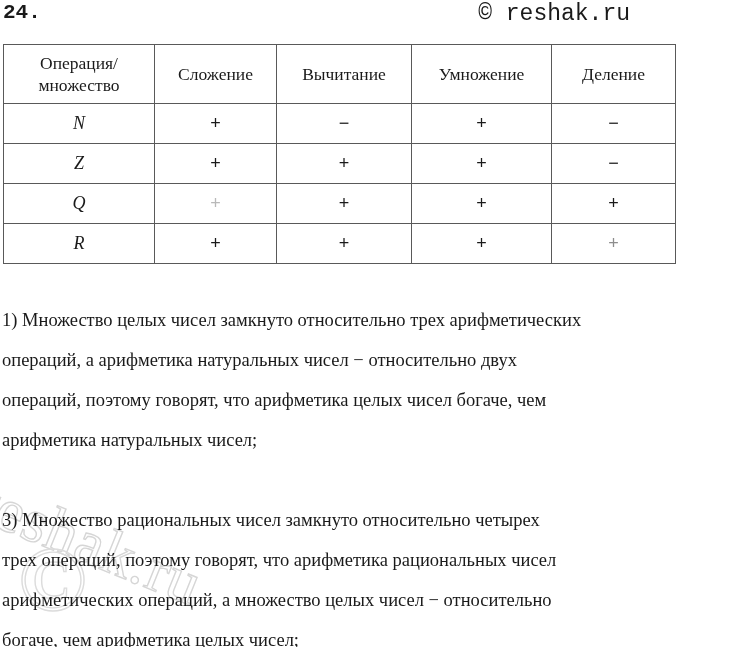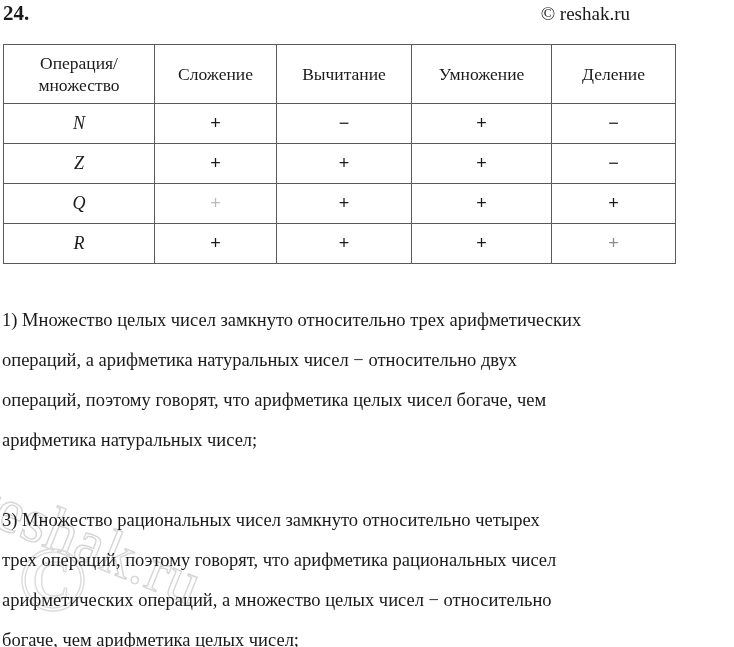--- a/index.html
+++ b/index.html
@@ -16,35 +16,36 @@
     color: #1a1a1a;
   }
 
   
   .topbar {
     position: absolute;
     top: 0;
     left: 0;
     width: 634px;
     height: 32px;
+    font-family: Liberation Mono, monospace;
   }
   .q-number {
     position: absolute;
     left: 3px;
     top: 0px;
     font-size: 21px;
     font-weight: bold;
     letter-spacing: 0px;
     line-height: 26px;
   }
   .copyright {
     position: absolute;
     right: 4px;
     top: 1px;
-    font-size: 19px;
+    font-size: 23px;
     line-height: 26px;
     white-space: nowrap;
   }
 
   
   .watermark {
     position: absolute;
     left: 0px;
     top: 455px;
     width: 300px;

